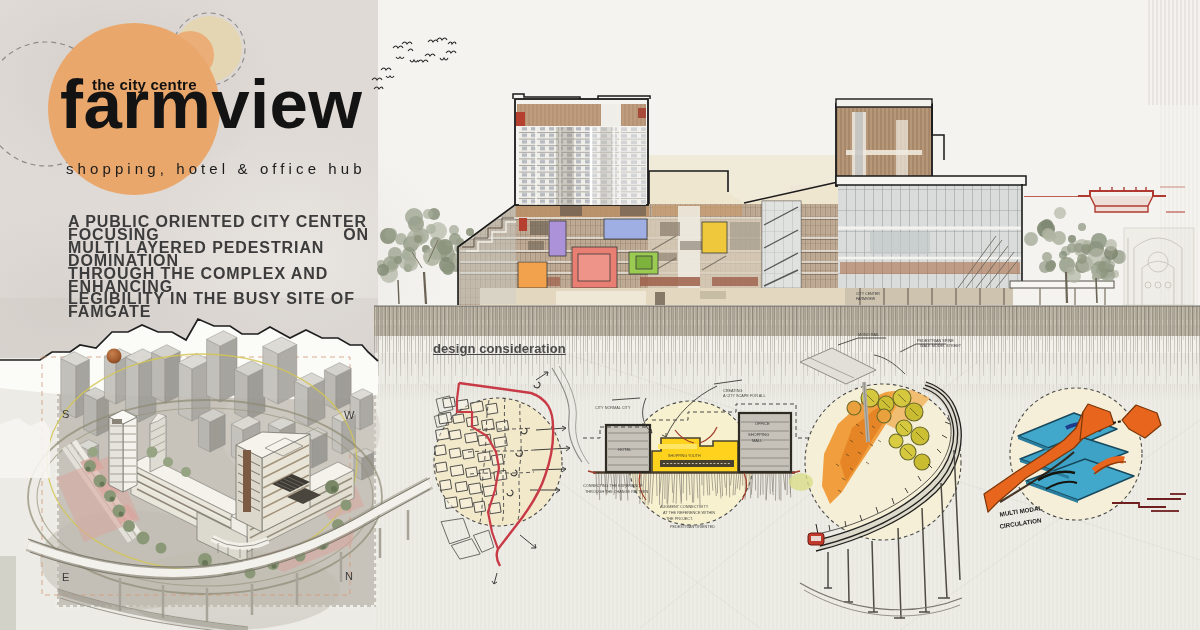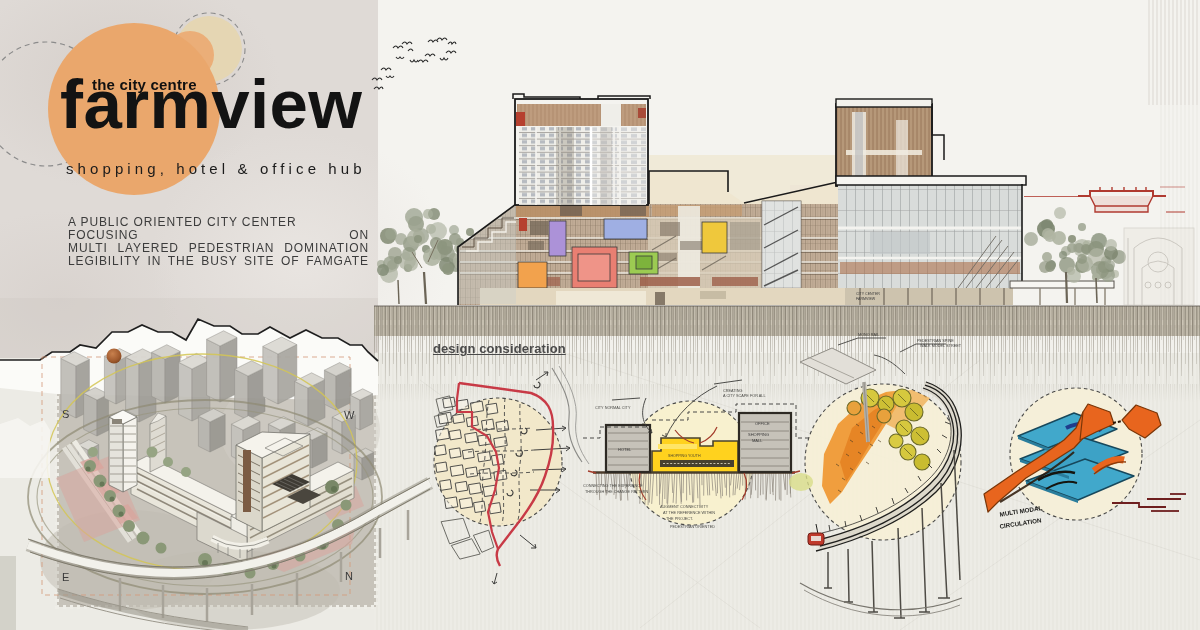--- a/index.html
+++ b/index.html
@@ -91,23 +91,24 @@
 
   <circle cx="134" cy="109" r="86" fill="#EAA76C"></circle>
 </svg>
 
 <div class="abs" style="left:92px;top:76px;font-size:15px;font-weight:700;color:#101010;letter-spacing:0.2px;">the city centre</div>
 
 <div class="abs" style="left:60px;top:65px;font-size:69px;font-weight:700;color:#131313;letter-spacing:0.4px;">farmview</div>
 
 <div class="abs" style="left:66px;top:132px;font-size:15px;font-weight:400;color:#1b1b1b;letter-spacing:4.1px;margin-top:28px;">shopping, hotel &amp; office hub</div>
 
-<div class="abs" style="left:68px;top:216px;width:301px;font-size:12px;line-height:12.9px;letter-spacing:0.9px;font-weight:400;color:#3C3C3C;">
+<div class="abs" style="left:68px;top:216px;width:301px;font-size:16px;line-height:12.9px;letter-spacing:0.9px;font-weight:700;color:#3C3C3C;">
 <div style="text-align-last:justify;">A PUBLIC ORIENTED CITY CENTER FOCUSING ON</div>
 <div style="text-align-last:justify;">MULTI LAYERED PEDESTRIAN DOMINATION</div>
+<div style="text-align-last:justify;">THROUGH THE COMPLEX AND ENHANCING</div>
 <div style="text-align-last:justify;">LEGIBILITY IN THE BUSY SITE OF FAMGATE</div>
 </div>
 
 <svg class="abs" style="left:370px;top:20px" width="830" height="290" viewBox="370 20 830 290">
   <defs>
     <pattern id="mull" width="5" height="9" patternUnits="userSpaceOnUse">
       <line x1="0.5" y1="0" x2="0.5" y2="9" stroke="#6E5E4E" stroke-width="0.7" opacity="0.5"></line>
       <line x1="2.8" y1="0" x2="2.8" y2="9" stroke="#8B7B68" stroke-width="0.5" opacity="0.4"></line>
       <line x1="0" y1="0.5" x2="5" y2="0.5" stroke="#7A6A58" stroke-width="0.6" opacity="0.4"></line>
     </pattern>

